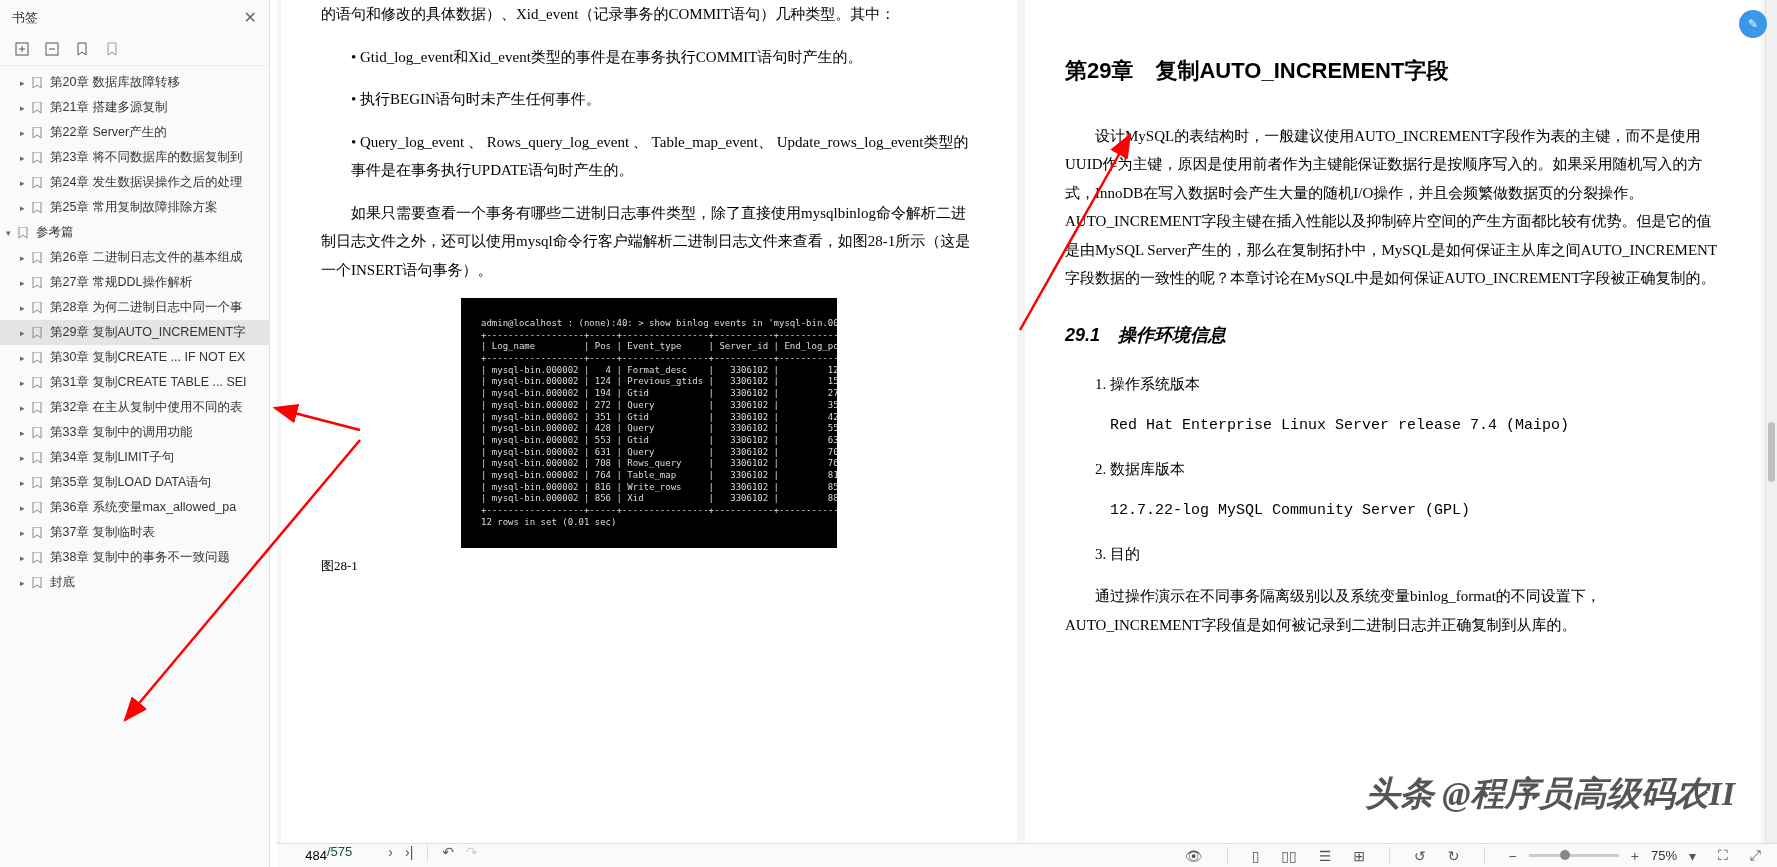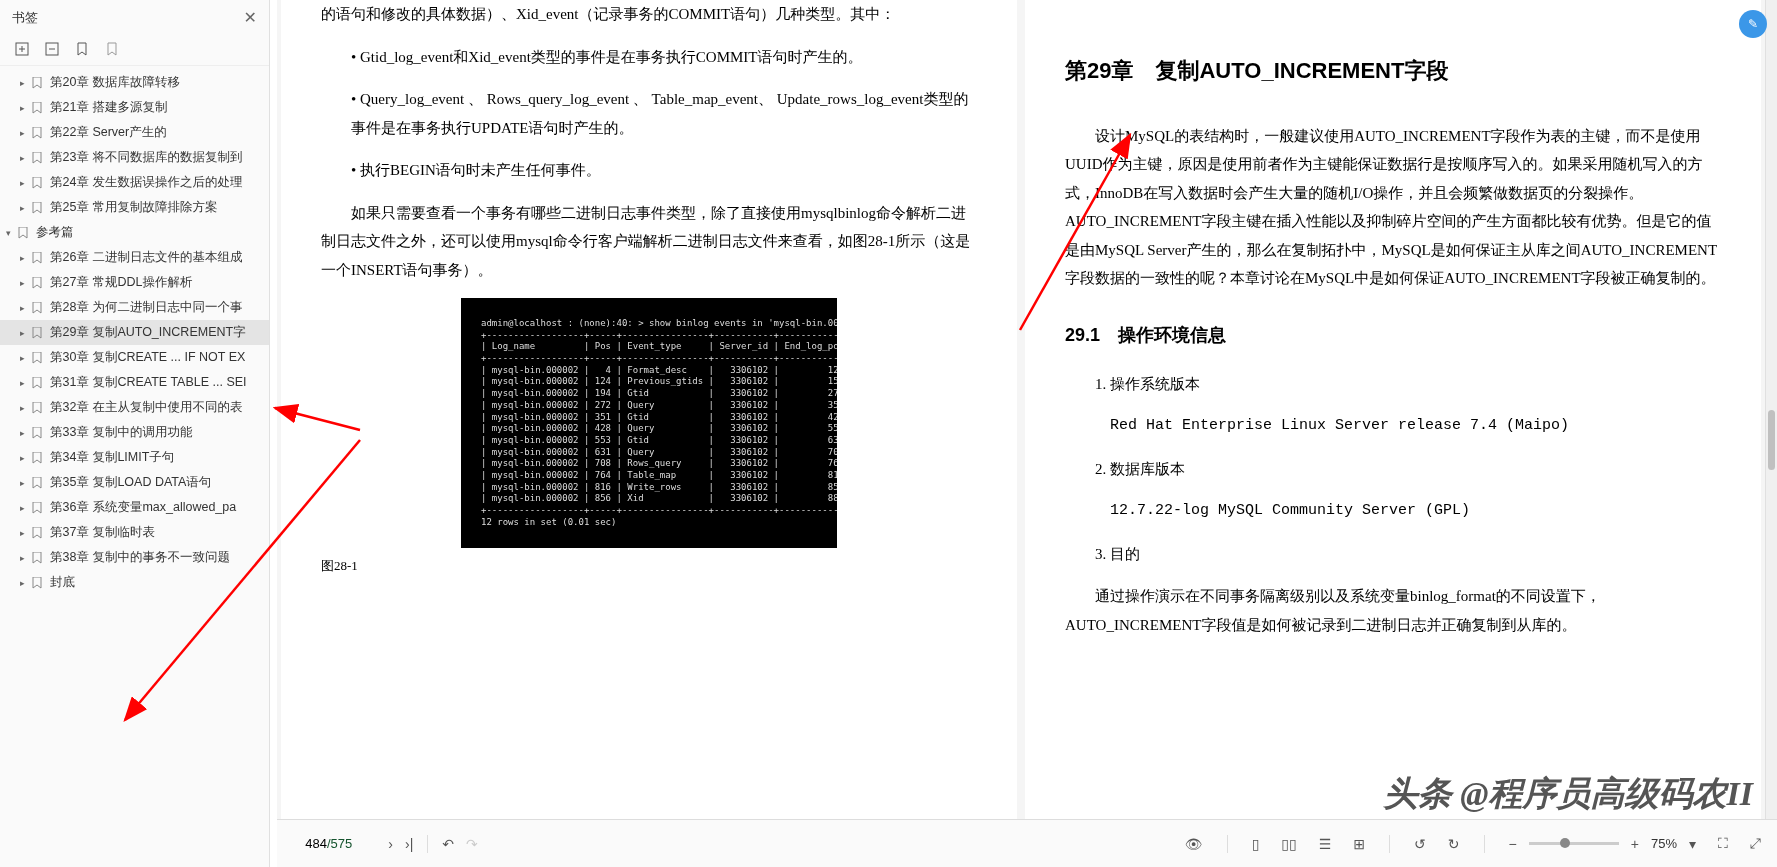--- a/index.html
+++ b/index.html
@@ -15,38 +15,38 @@
 .tree-item { display: flex; align-items: center; padding: 4px 8px 4px 20px; font-size: 12.5px; cursor: pointer; white-space: nowrap; overflow: hidden; text-overflow: ellipsis; color: #333; }
 .tree-item.selected { background: #e4e4e4; }
 .tree-item.section { padding-left: 6px; font-weight: normal; }
 .tree-arrow { width: 10px; display: inline-block; font-size: 9px; color: #666; margin-right: 2px; }
 .bm-icon { width: 12px; height: 14px; margin-right: 6px; display: inline-flex; align-items: center; }
 
 .main { flex: 1; display: flex; flex-direction: column; }
 .pages { flex: 1; display: flex; overflow: hidden; background: #f5f5f5; }
 .page { flex: 1; background: #fff; margin: 0 4px; padding: 0 40px; overflow: hidden; font-family: "SimSun", serif; font-size: 15px; line-height: 1.9; color: #000; }
 .page h2 { font-family: "SimHei", sans-serif; font-size: 22px; margin: 50px 0 30px; }
-.page h3 { font-family: "SimHei", sans-serif; font-size: 18px; margin: 25px 0 18px; }
+.page h3 { font-family: "SimHei", sans-serif; font-size: 18px; margin: 25px 0 18px; font-style: italic; }
 .page p { margin-bottom: 14px; text-indent: 2em; }
 .page .bullet { margin-left: 2em; text-indent: 0; }
 .code-block { background: #000; color: #ddd; font-family: Consolas, monospace; font-size: 9px; padding: 20px; margin: 2px auto; width: 376px; line-height: 1.3; white-space: pre; overflow: hidden; }
 .caption { font-size: 13px; margin-top: 6px; }
 .monocode { font-family: "Courier New", monospace; margin-left: 3em; }
 
-.statusbar { height: 48px; border-top: 1px solid #ddd; display: flex; align-items: center; padding: 0 10px; background: #fafafa; font-size: 13px; }
+.statusbar { height: 24px; border-top: 1px solid #ddd; display: flex; padding: 0 10px; background: #fafafa; font-size: 13px; }
 .page-input { width: 40px; border: none; background: transparent; text-align: right; font-size: 13px; }
 .page-total { color: #14532d; }
 .nav-btn { cursor: pointer; padding: 0 6px; color: #555; font-size: 14px; }
 .sb-sep { width: 1px; height: 18px; background: #ddd; margin: 0 8px; }
 .sb-right { margin-left: auto; display: flex; align-items: center; gap: 10px; }
 .zoom { display: flex; align-items: center; gap: 6px; }
 .zoom-slider { width: 90px; height: 3px; background: #ccc; position: relative; }
 .zoom-thumb { position: absolute; width: 10px; height: 10px; background: #888; border-radius: 50%; top: -4px; left: 35%; }
 
-.watermark { position: absolute; right: 24px; bottom: 50px; font-size: 34px; font-weight: bold; color: #555; font-style: italic; font-family: "SimHei"; text-shadow: 1px 1px 2px #fff; }
+.watermark { position: absolute; right: 42px; bottom: 50px; font-size: 34px; font-weight: bold; color: #555; font-style: italic; font-family: "SimHei"; text-shadow: 1px 1px 2px #fff; }
 .wm-badge { position: absolute; right: 10px; top: 10px; width: 28px; height: 28px; background: #3b97e8; border-radius: 50%; display: flex; align-items: center; justify-content: center; color: #fff; font-size: 12px; }
 
 .scrollbar-v { width: 12px; background: #f0f0f0; border-left: 1px solid #e0e0e0; position: relative; }
 .thumb { position: absolute; left: 2px; right: 2px; background: #c0c0c0; border-radius: 4px; }
 </style>
 </head>
 <body>
 
 <div class="app">
   <div class="sidebar">
@@ -273,22 +273,22 @@
           </div>
         </div>
     </div>
   </div>
 
   <div class="main">
     <div class="pages">
       <div class="page">
         <p style="text-indent:0">的语句和修改的具体数据）、Xid_event（记录事务的COMMIT语句）几种类型。其中：</p>
         <p class="bullet">• Gtid_log_event和Xid_event类型的事件是在事务执行COMMIT语句时产生的。</p>
+        <p class="bullet">• 执行BEGIN语句时未产生任何事件。</p>
         <p class="bullet">• Query_log_event 、 Rows_query_log_event 、 Table_map_event、 Update_rows_log_event类型的事件是在事务执行UPDATE语句时产生的。</p>
-        <p class="bullet">• 执行BEGIN语句时未产生任何事件。</p>
         <p>如果只需要查看一个事务有哪些二进制日志事件类型，除了直接使用mysqlbinlog命令解析二进制日志文件之外，还可以使用mysql命令行客户端解析二进制日志文件来查看，如图28-1所示（这是一个INSERT语句事务）。</p>
         <div class="code-block">admin@localhost : (none):40: &gt; show binlog events in 'mysql-bin.000002';
 +------------------+-----+----------------+-----------+-------------+----------------------------------------+
 | Log_name         | Pos | Event_type     | Server_id | End_log_pos | Info                                   |
 +------------------+-----+----------------+-----------+-------------+----------------------------------------+
 | mysql-bin.000002 |   4 | Format_desc    |   3306102 |         123 | Server ver: 8.0.19, Binlog ver: 4     |
 | mysql-bin.000002 | 124 | Previous_gtids |   3306102 |         155 |                                        |
 | mysql-bin.000002 | 194 | Gtid           |   3306102 |         272 | SET @@SESSION.GTID_NEXT='bc06fef6-3046-11ea-8adc-00259050d6da:2'|
 | mysql-bin.000002 | 272 | Query          |   3306102 |         351 | create database sbtest /* xid=48 */    |
 | mysql-bin.000002 | 351 | Gtid           |   3306102 |         428 | SET @@SESSION.GTID_NEXT='bc06fef6-3046-11ea-8adc-00259050d6da:2'|

